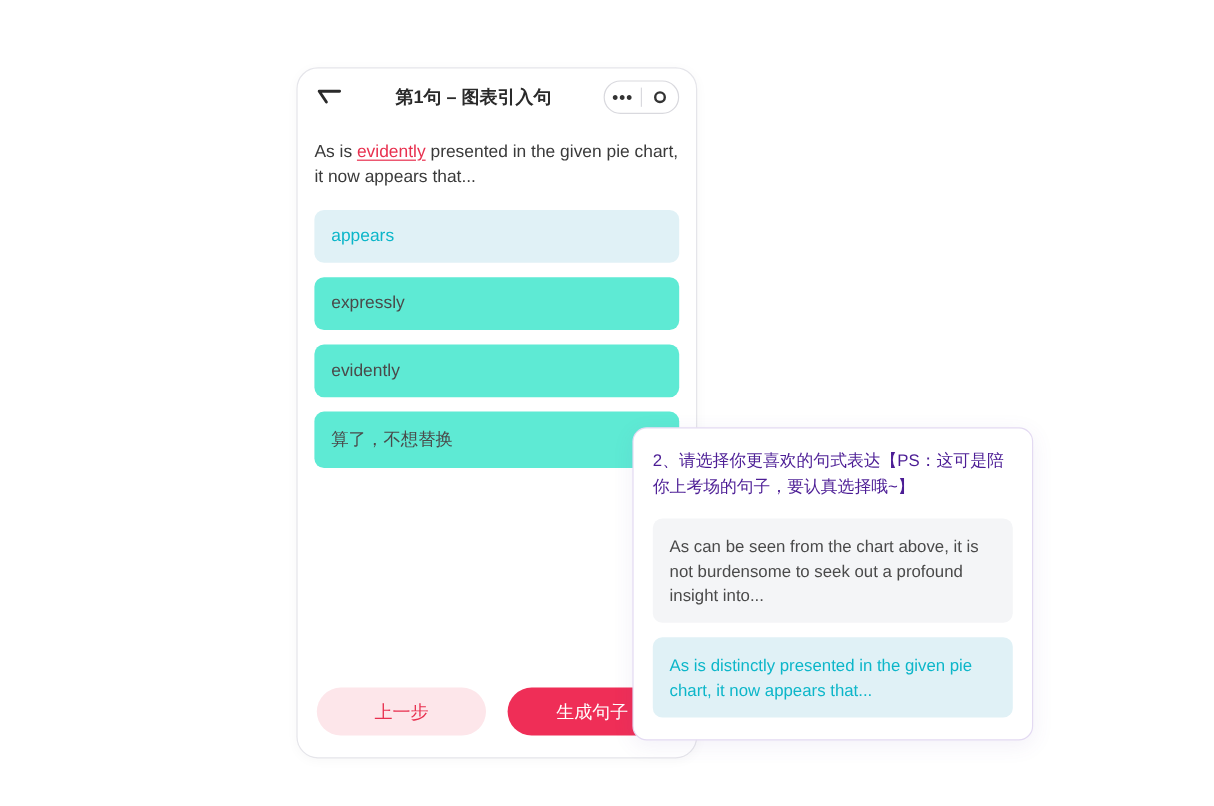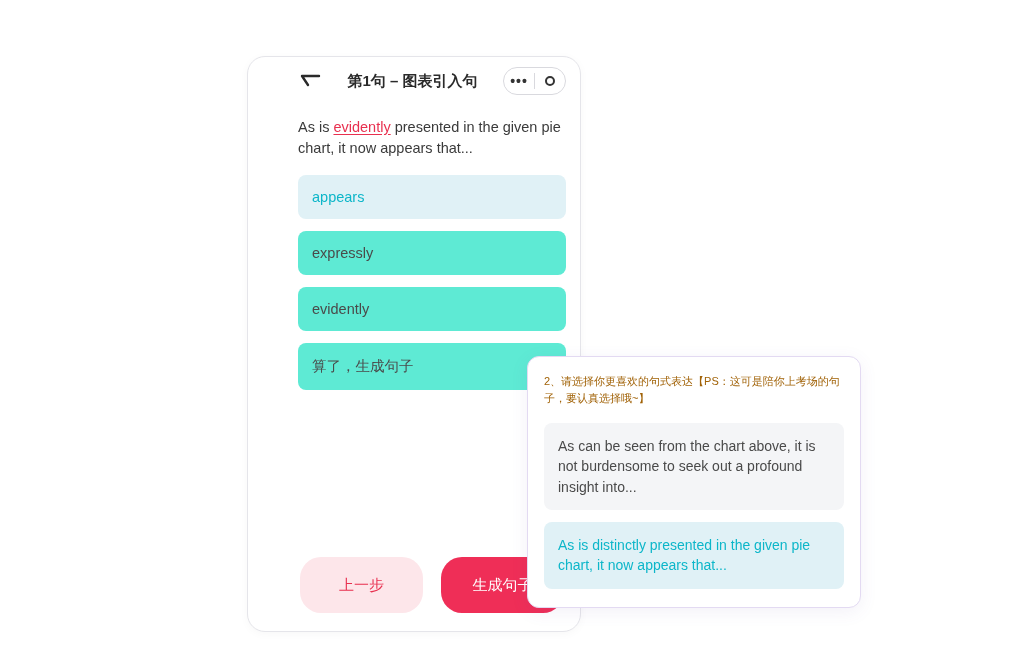--- a/index.html
+++ b/index.html
@@ -17,21 +17,20 @@
     top: 56px;
     width: 334px;
     height: 576px;
     background: #fff;
     border: 1px solid #e5e5ea;
     border-radius: 18px;
     box-shadow: 0 2px 10px rgba(0,0,0,0.03);
     display: flex;
     flex-direction: column;
     overflow: hidden;
-    padding-left: 36px;
   }
   .topbar {
     height: 48px;
     display: flex;
     align-items: center;
     justify-content: space-between;
     padding: 0 14px;
     border-bottom: 0px solid transparent;
   }
   .back {
@@ -97,21 +96,21 @@
     color: #0cb6c9;
     font-weight: 500;
   }
   .footer {
     display:flex;
     gap: 18px;
     padding: 14px 16px 18px 16px;
   }
   .btn {
     flex:1;
-    height: 56px;
+    height: 40px;
     border-radius: 21px;
     display:flex; align-items:center; justify-content:center;
     font-size: 15px;
     font-weight: 500;
     cursor: pointer;
     border: none;
   }
   .btn.prev {
     background: #fde6ea;
     color: #e8304f;
@@ -127,22 +126,22 @@
     left: 527px;
     top: 356px;
     width: 334px;
     background: #fff;
     border: 1px solid #e3daf2;
     border-radius: 12px;
     padding: 16px 16px 18px 16px;
     box-shadow: 0 4px 18px rgba(100,80,160,0.08);
   }
   .popup .p-prompt {
-    font-size: 11px;
-    color: #a16207;
+    font-size: 14px;
+    color: #4c1d95;
     line-height: 1.55;
     margin-bottom: 16px;
   }
   .popup .p-option {
     background: #f4f5f7;
     border-radius: 8px;
     padding: 13px 14px;
     font-size: 14px;
     color: #4a4a4a;
     line-height: 1.45;
@@ -189,21 +188,21 @@
     <div class="option selected">
       <span>appears</span>
     </div>
     <div class="option">
       <span>expressly</span>
     </div>
     <div class="option">
       <span>evidently</span>
     </div>
     <div class="option">
-      <span>算了，生成句子</span>
+      <span>算了，不想替换</span>
     </div>
   </div>
 
   <div class="footer">
     <button class="btn prev">
       <span>上一步</span>
     </button>
     <button class="btn primary">
       <span>生成句子</span>
     </button>

